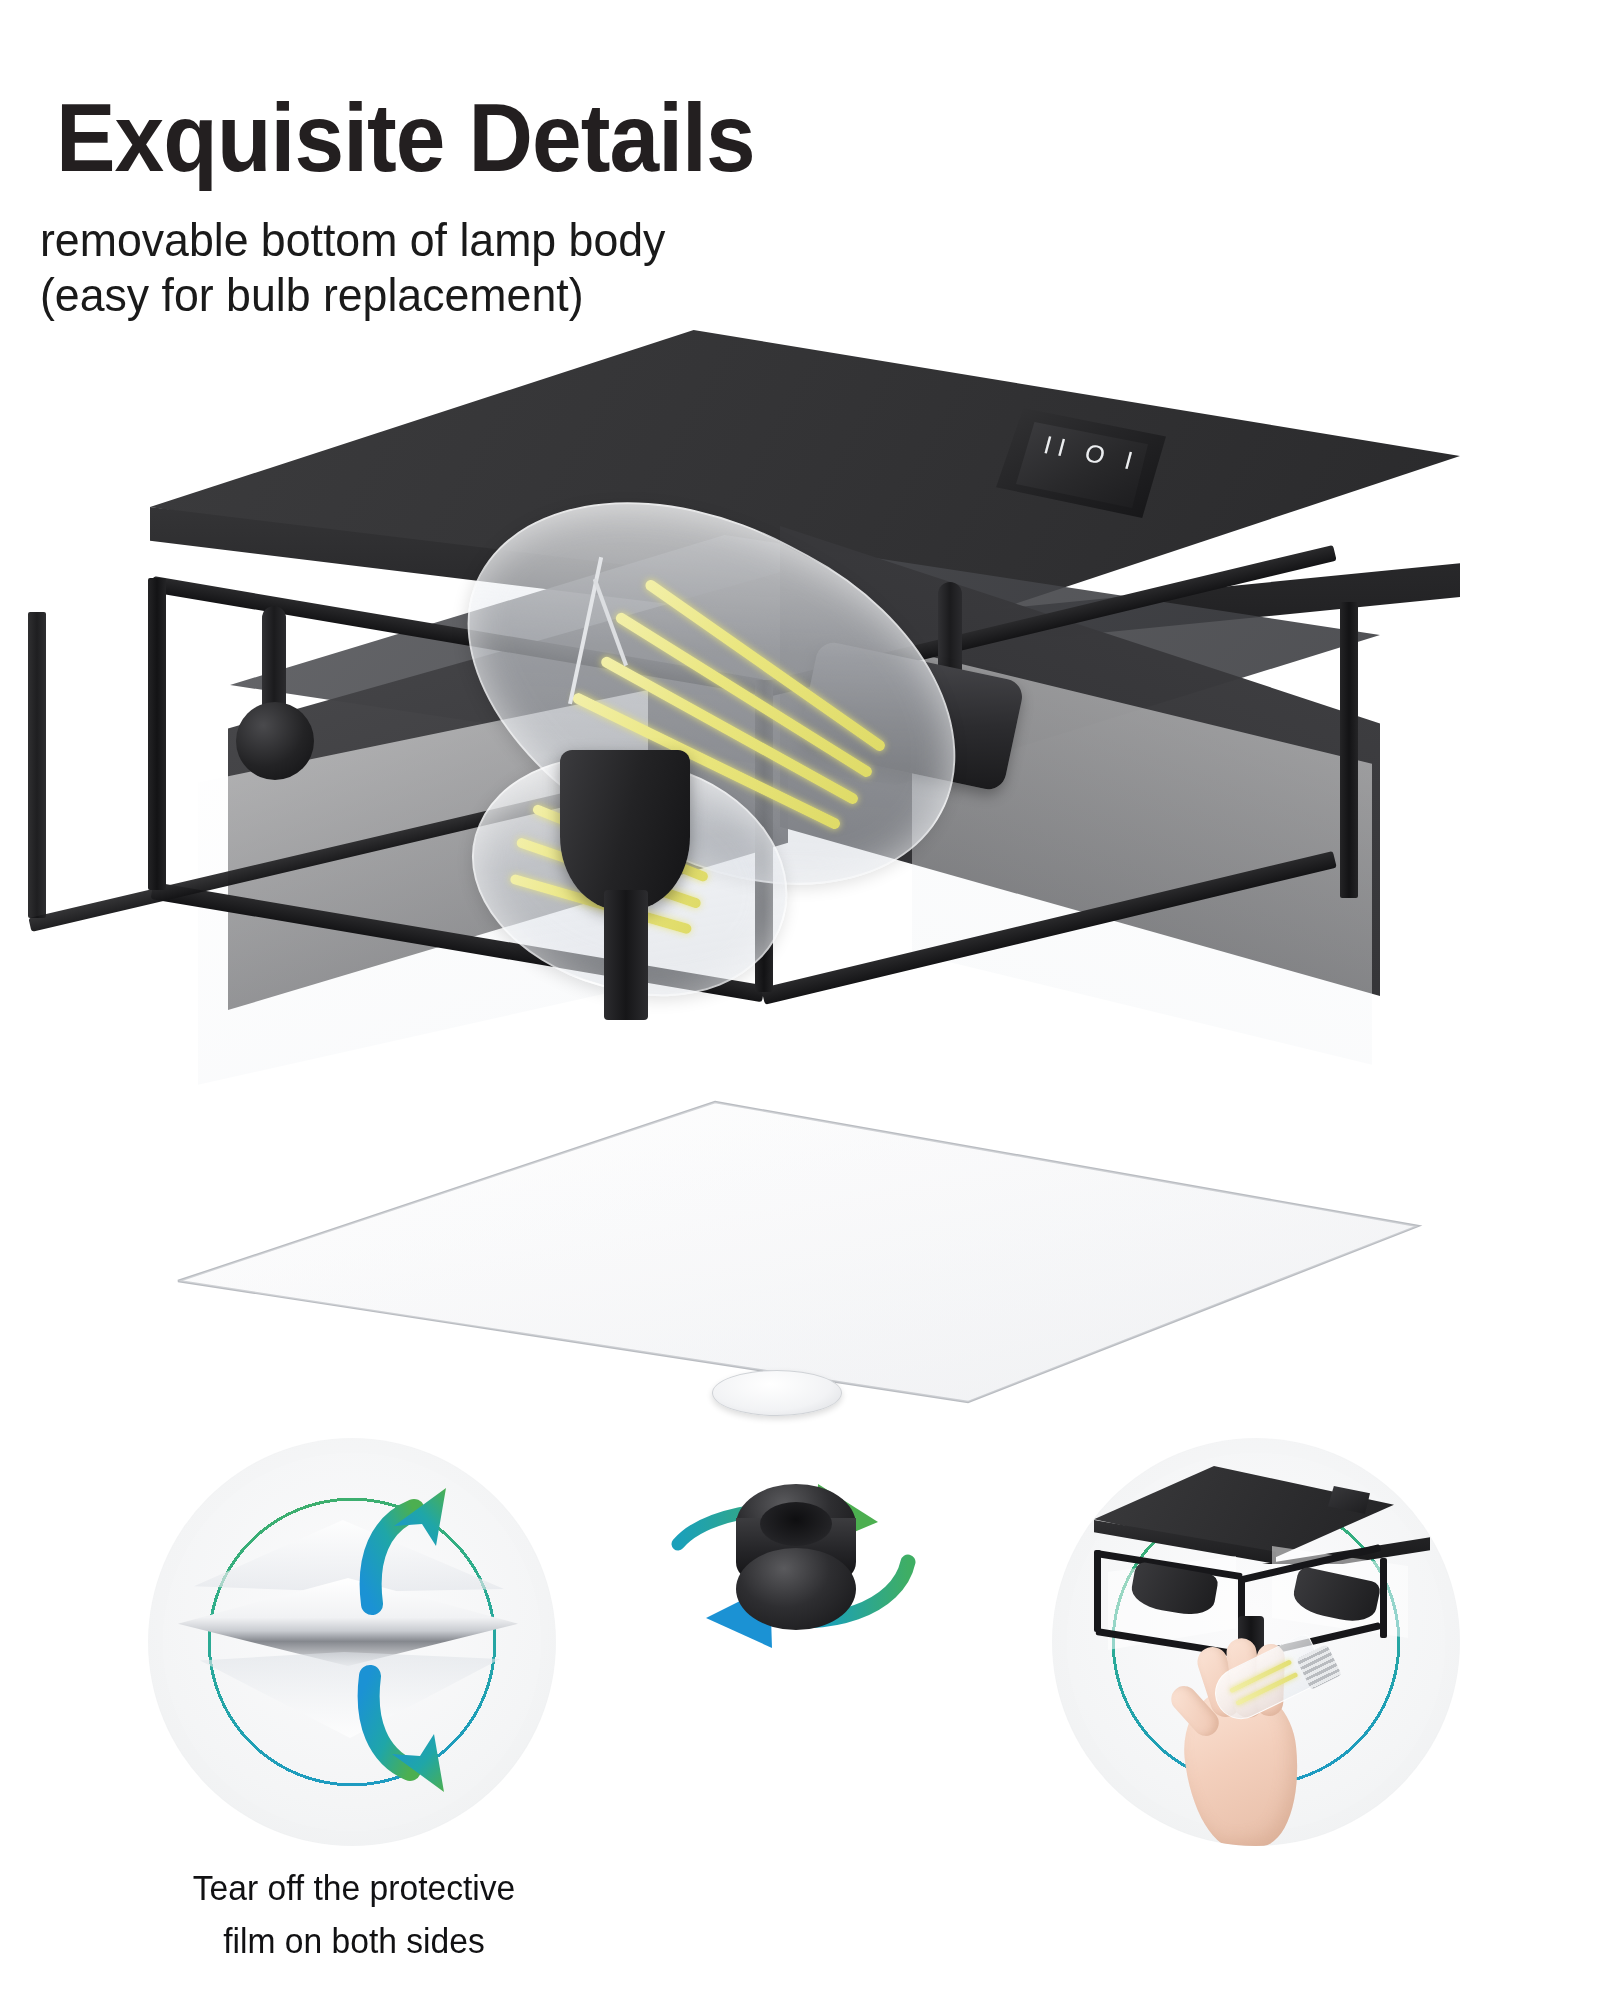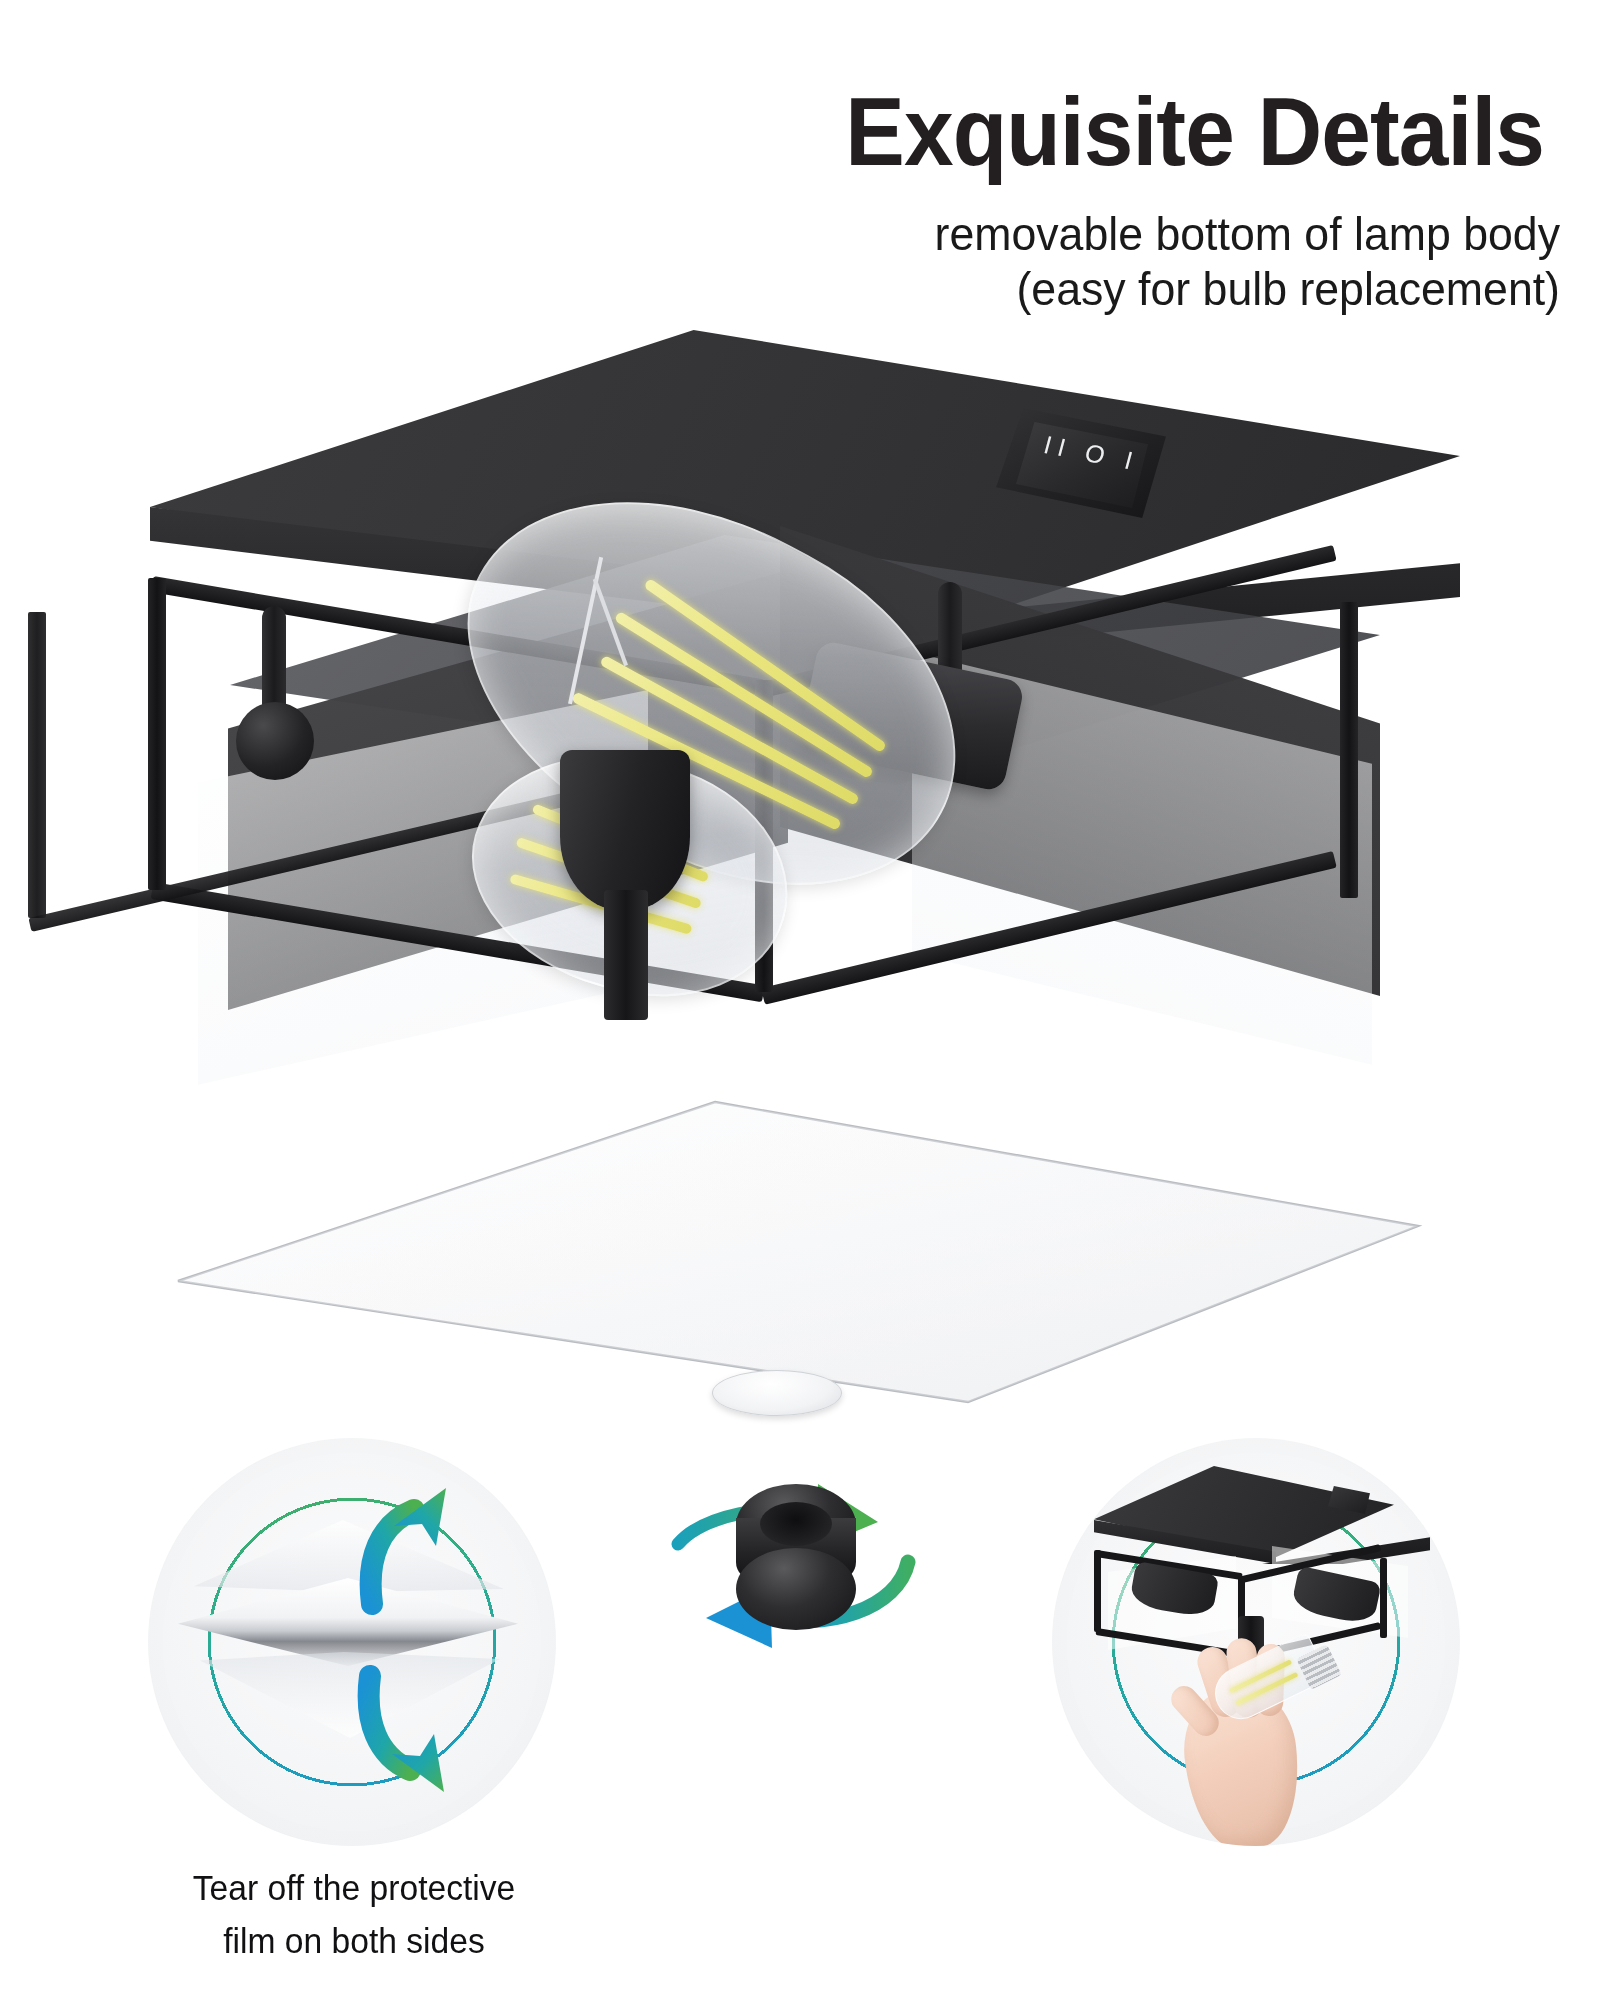--- a/index.html
+++ b/index.html
@@ -7,21 +7,21 @@
   html,body { background:#ffffff; }
   body {
     width:1600px; height:2000px;
     font-family:"Liberation Sans", sans-serif;
     color:#231f20;
     position:relative;
     overflow:hidden;
   }
 
   
-  .header { position:absolute; top:2px; left:0; width:1600px; text-align:right; }
+  .header { position:absolute; top:8px; left:0; width:1600px; text-align:left; }
   .title {
     font-size:96px; font-weight:bold; letter-spacing:-1px;
     color:#231f20; line-height:1.0;
     margin-top:82px;
     transform:scaleX(0.93); transform-origin:center;
   }
   .subtitle {
     font-size:47px; font-weight:400; color:#1a1a1a;
     line-height:1.18; margin-top:26px;
     transform:scaleX(0.95); transform-origin:center;

